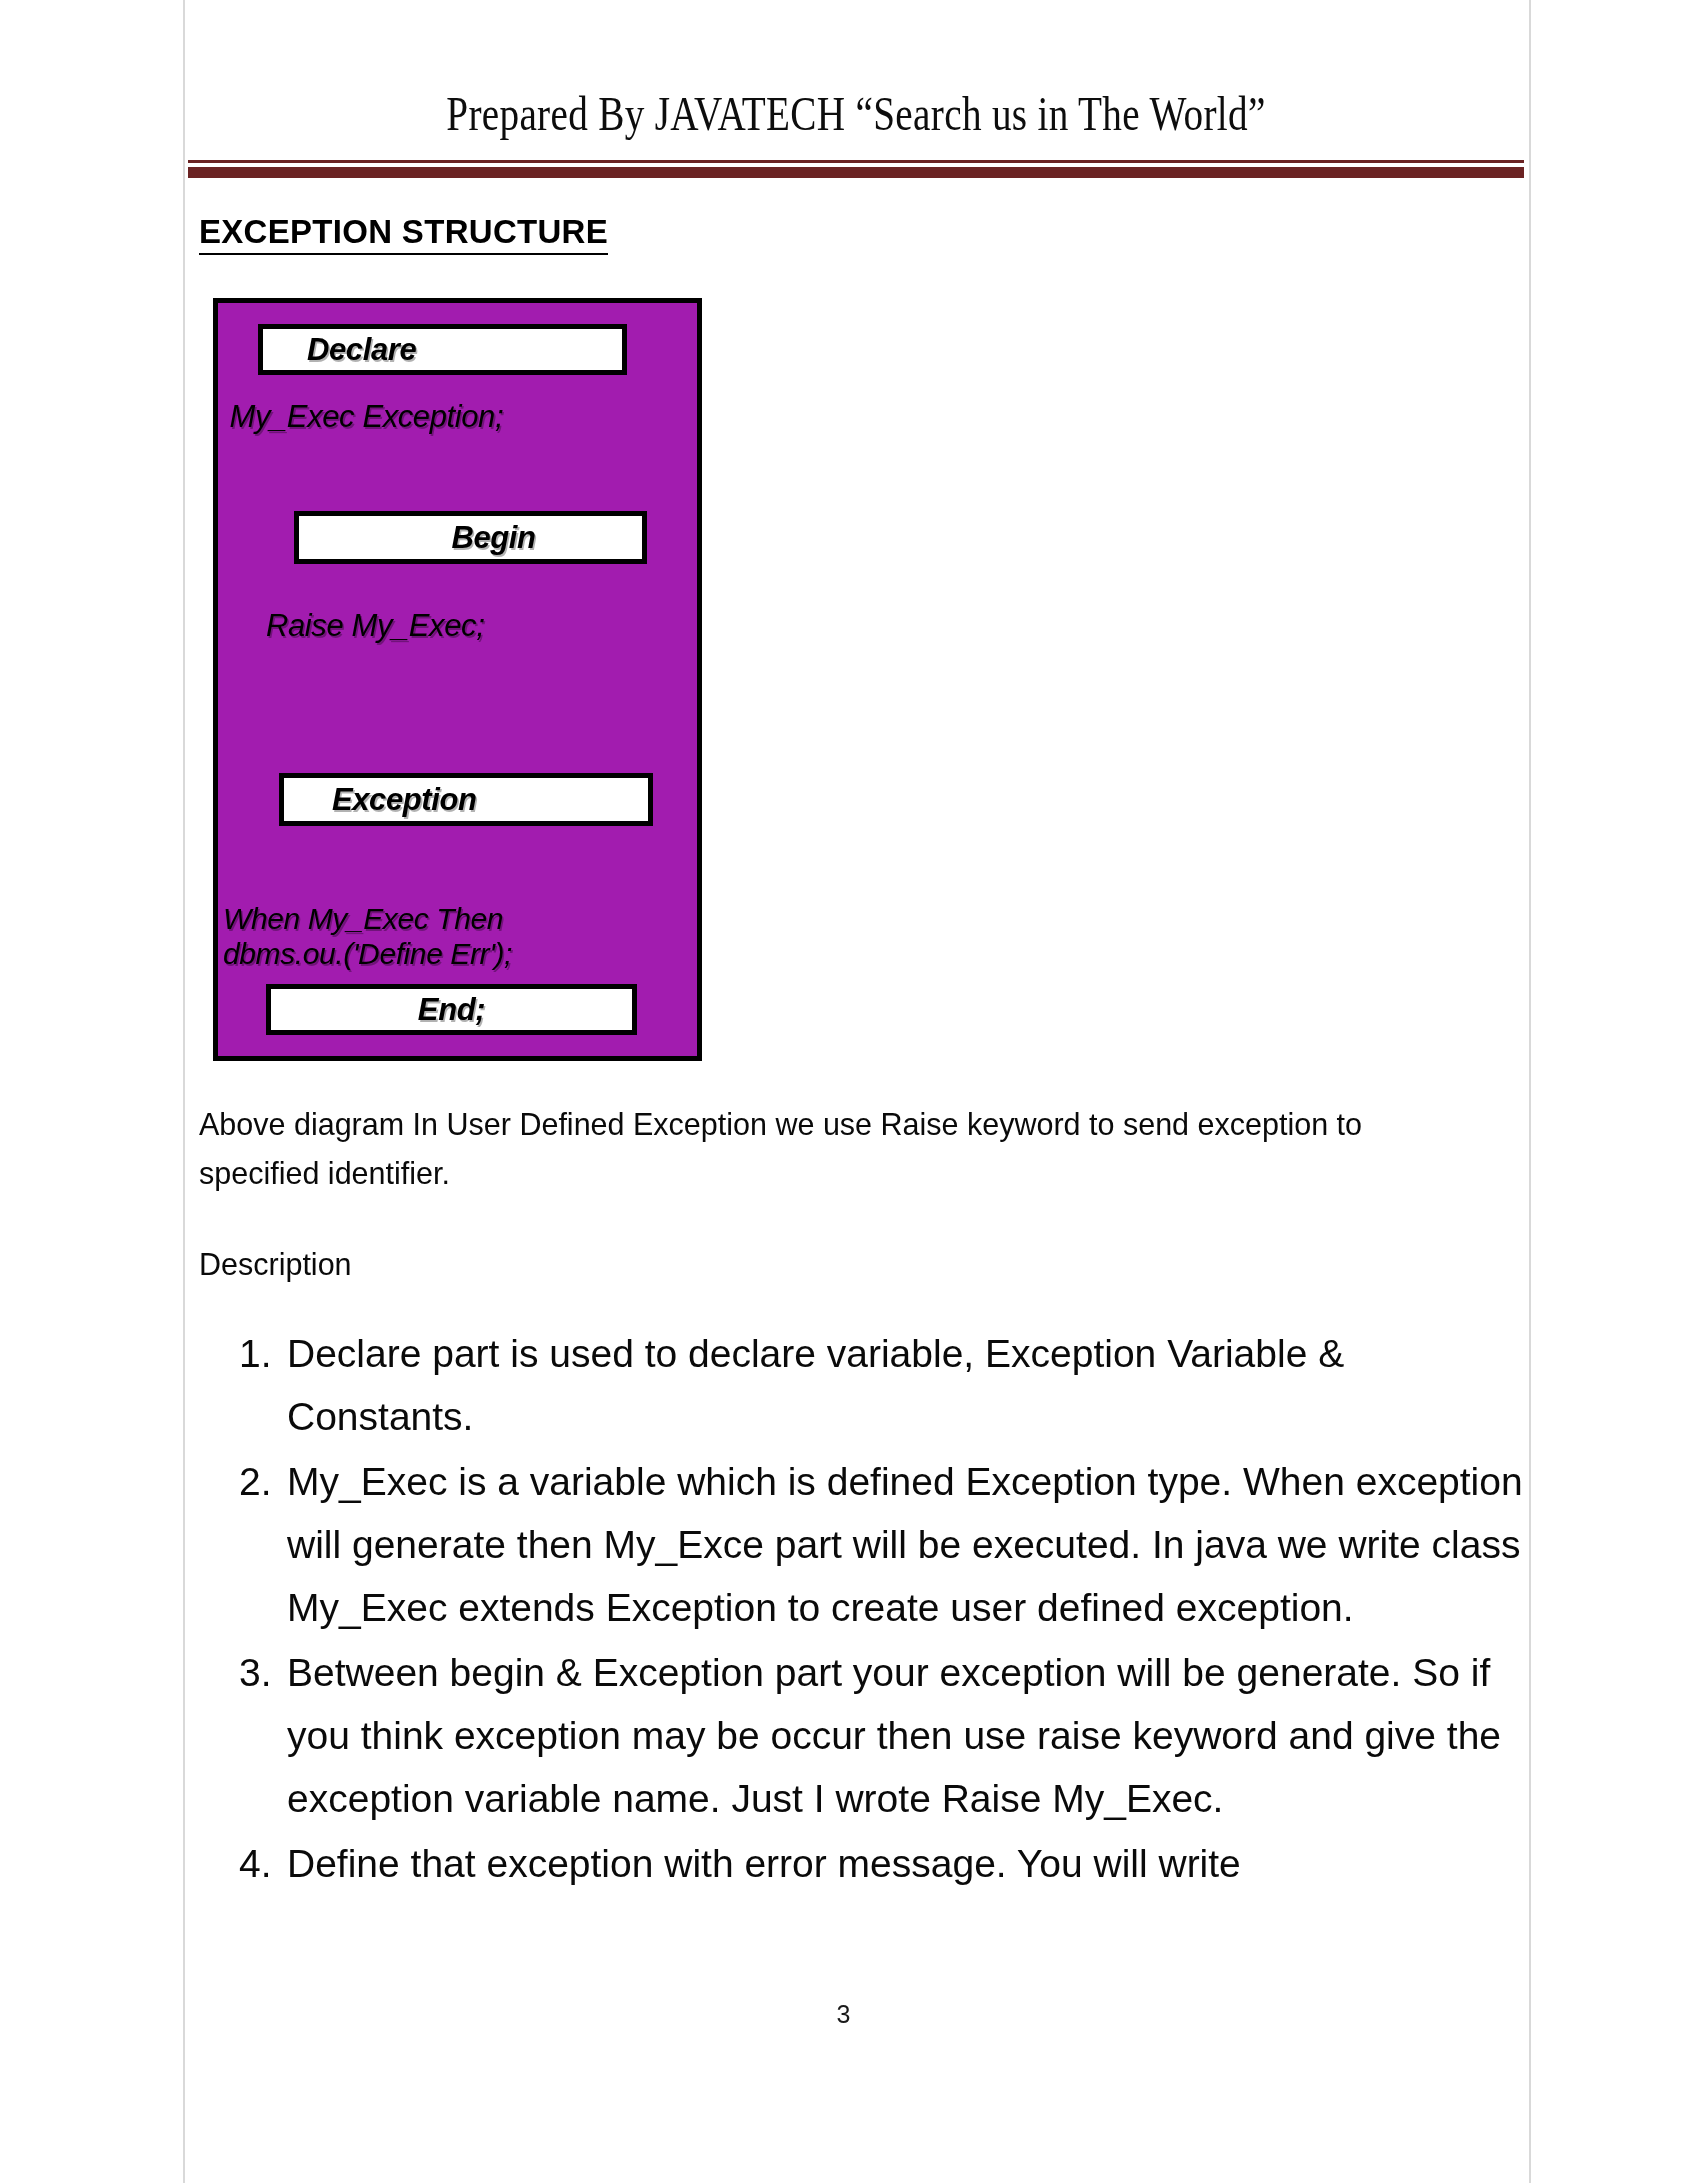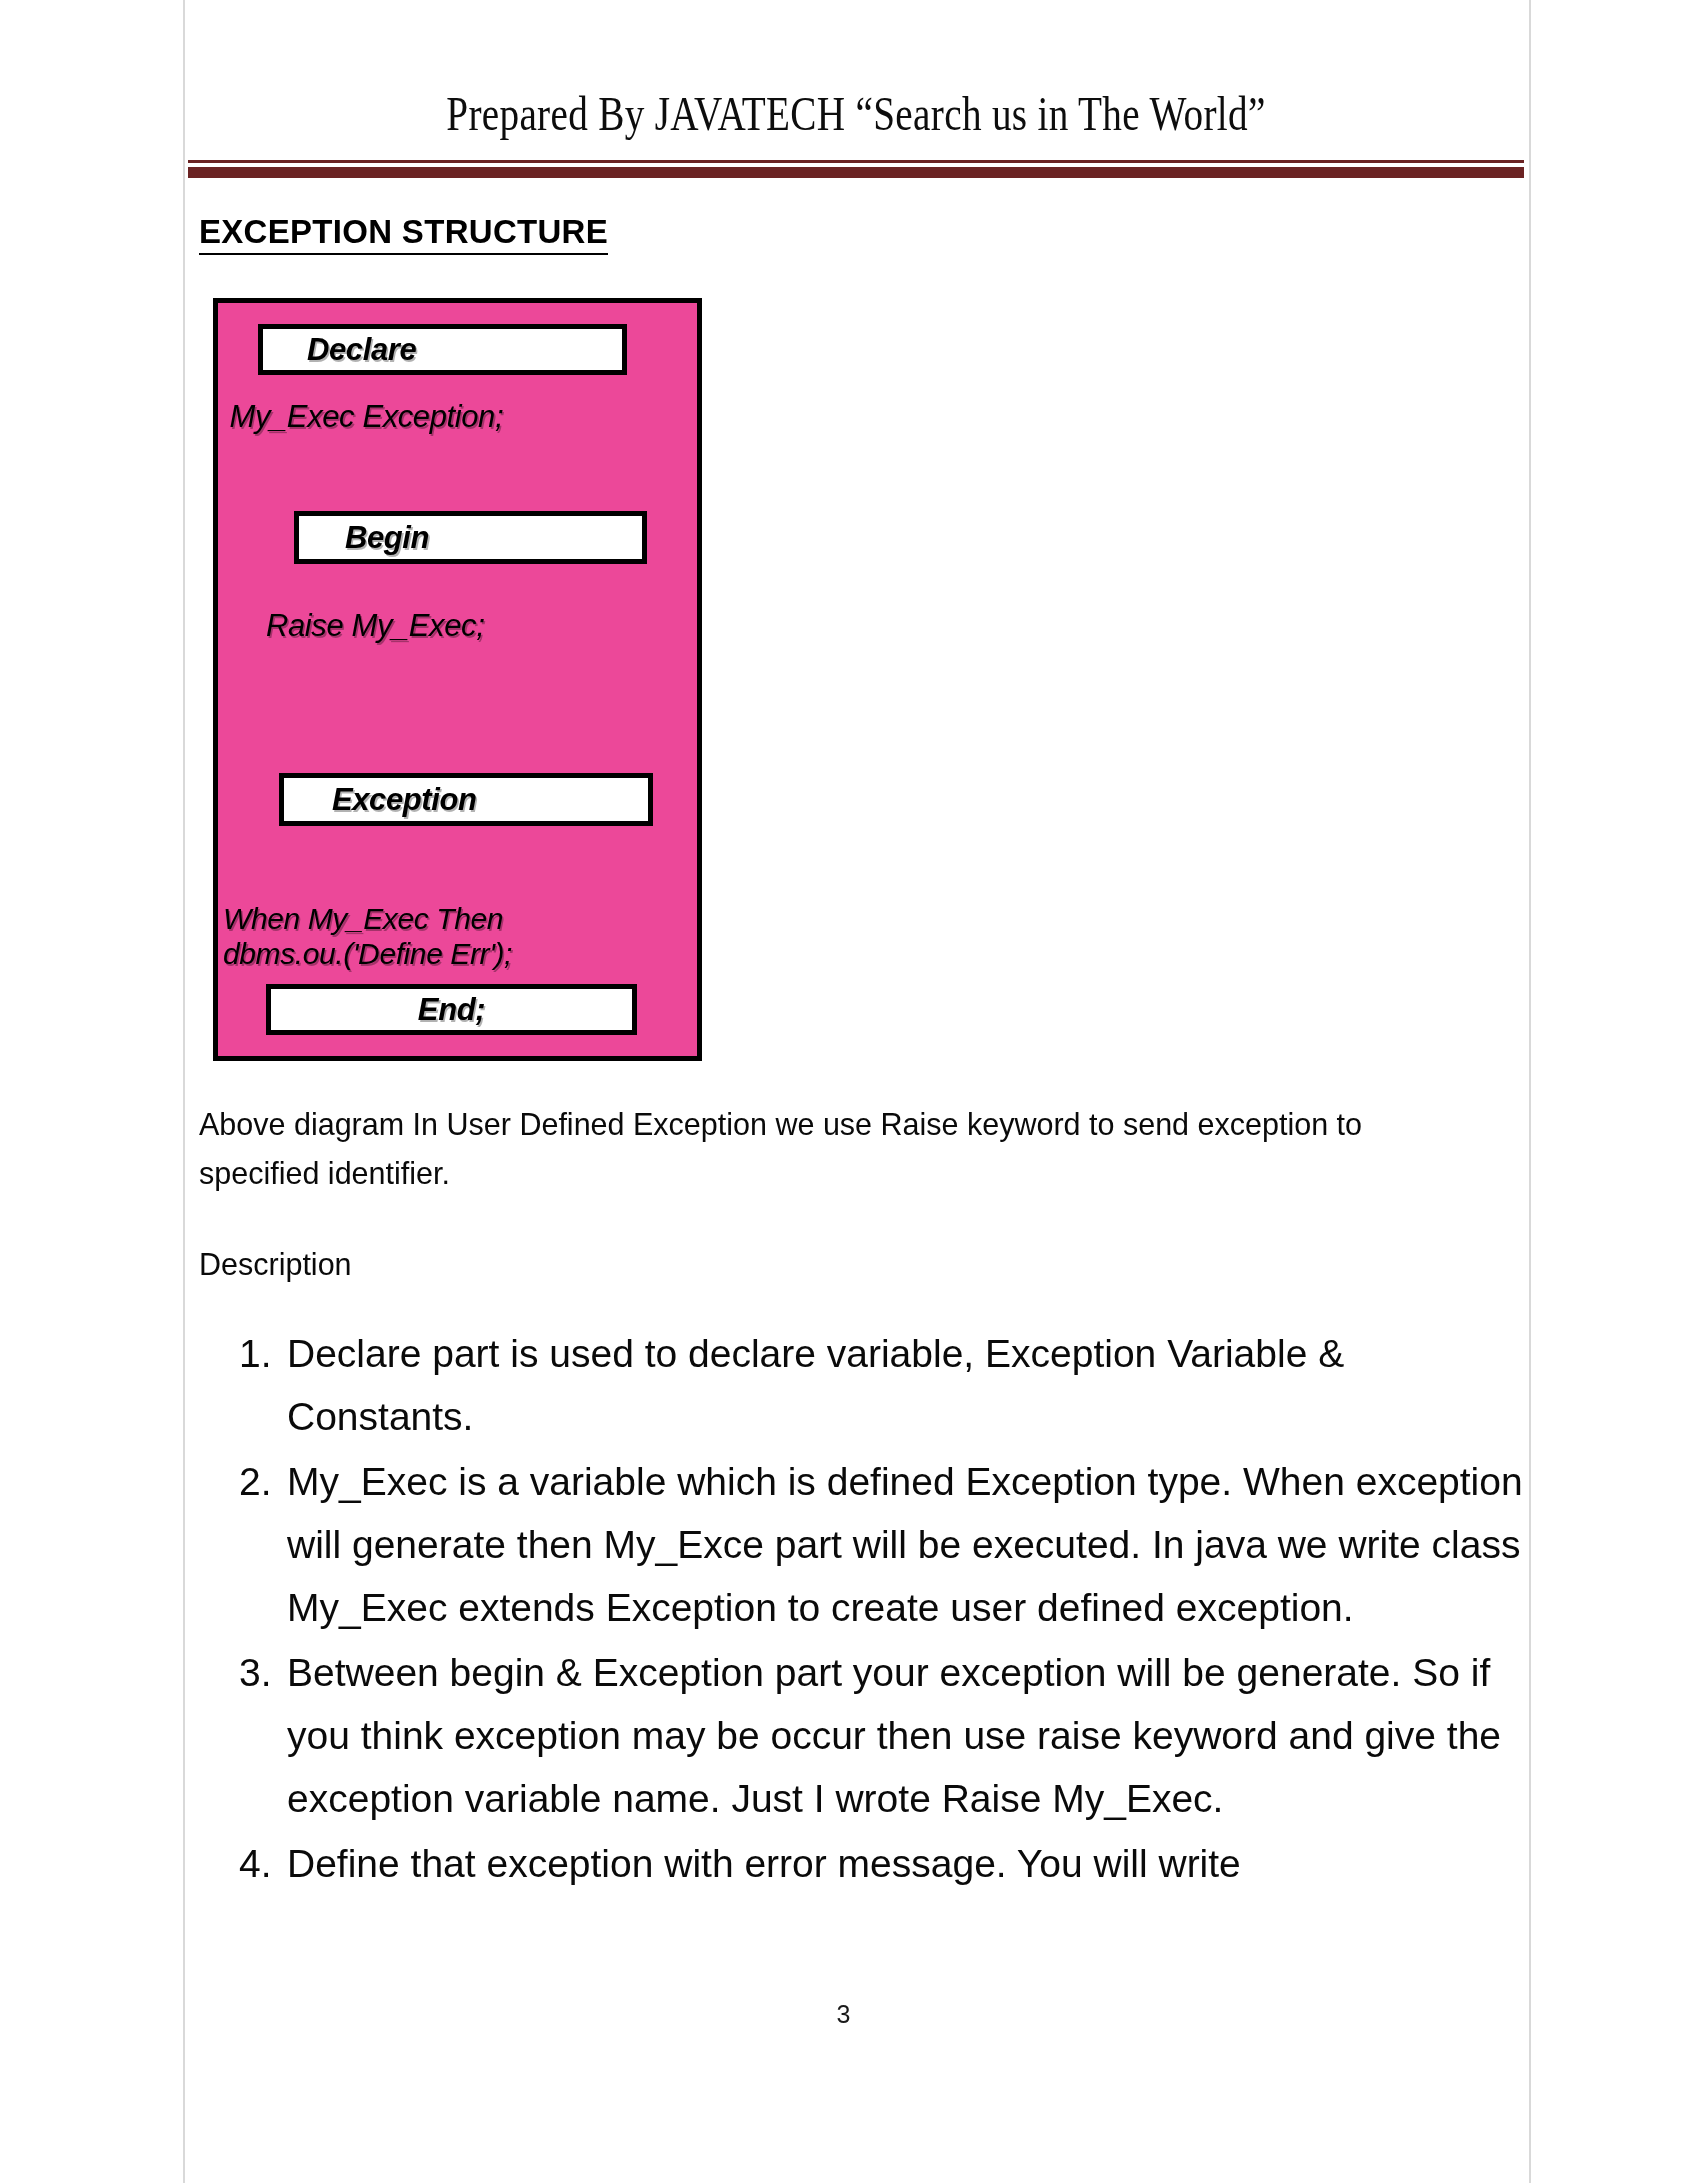--- a/index.html
+++ b/index.html
@@ -87,21 +87,21 @@
   }
 
   
   .diagram-outer {
     position: absolute;
     left: 213px;
     top: 298px;
     width: 489px;
     height: 763px;
     border: 5.8px solid #000000;
-    background: #ec4899;
+    background: #a21caf;
     box-sizing: border-box;
   }
 
   .diagram-line {
     position: absolute;
     font-family: "Liberation Sans", "DejaVu Sans", sans-serif;
     font-weight: normal;
     font-style: italic;
     color: #000000;
     white-space: nowrap;
@@ -118,21 +118,21 @@
     align-items: center;
   }
 
   
   .dbox-declare {
     left: 40px;  top: 21.4px;  width: 369px; height: 51px;
   }
   .dbox-declare .diagram-boxtext { padding-left: 44px; }
 
   .dbox-begin {
-    left: 76px;  top: 208px; width: 353px; height: 53px;
+    left: 76px;  top: 208px; width: 353px; height: 53px; justify-content: center;
   }
   .dbox-begin .diagram-boxtext { padding-left: 46px; }
 
   .dbox-exception {
     left: 61px;  top: 470px; width: 374px; height: 53px;
   }
   .dbox-exception .diagram-boxtext { padding-left: 48px; }
 
   .dbox-end {
     left: 48px;  top: 681px; width: 371px; height: 51px;

